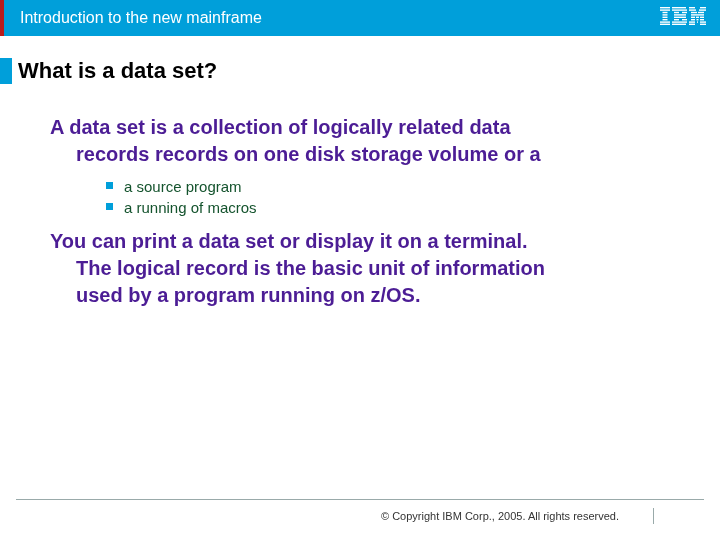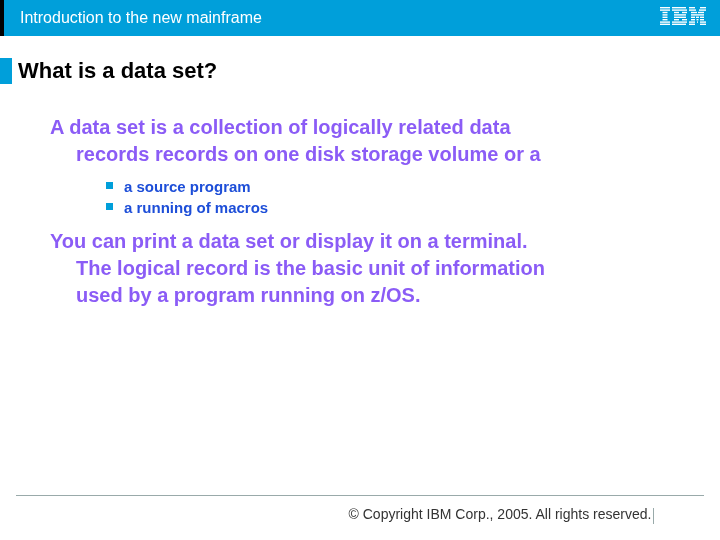--- a/index.html
+++ b/index.html
@@ -11,21 +11,21 @@
     position: relative;
     overflow: hidden;
   }
   .header {
     height: 36px;
     background: #009fda;
     display: flex;
     align-items: center;
     justify-content: space-between;
     padding: 0 14px 0 16px;
-    border-left: 4px solid #000000;
+    border-left: 4px solid #b91c1c;
   }
   .header-title {
     color: #fff;
     font-size: 16px;
     font-weight: 400;
   }
   .title-row {
     display: flex;
     margin-top: 22px;
   }
@@ -39,32 +39,32 @@
     font-size: 22px;
     font-weight: 700;
     color: #000;
   }
   .content {
     padding: 30px 50px 0 50px;
   }
   .para {
     font-size: 20px;
     font-weight: 700;
-    color: #8b5cf6;
+    color: #4c1d95;
     line-height: 1.35;
   }
   .indent { padding-left: 26px; }
   .bullets {
     list-style: none;
     margin: 8px 0 10px 56px;
   }
   .bullets li {
     font-size: 15px;
-    font-weight: 700;
-    color: #1d4ed8;
+    font-weight: 400;
+    color: #14532d;
     line-height: 1.4;
     position: relative;
     padding-left: 18px;
   }
   .bullets li::before {
     content: "";
     position: absolute;
     left: 0;
     top: 6px;
     width: 7px;
@@ -76,21 +76,21 @@
     bottom: 18px;
     left: 16px;
     right: 16px;
   }
   .footer-line {
     border-top: 1px solid #9aa;
     height: 1px;
     margin-bottom: 10px;
   }
   .copyright {
-    font-size: 14px;
+    font-size: 11px;
     color: #333;
     text-align: center;
     padding-left: 280px;
   }
   .footer-right-mark {
     position: absolute;
     right: 50px;
     bottom: -2px;
     width: 1px;
     height: 16px;

